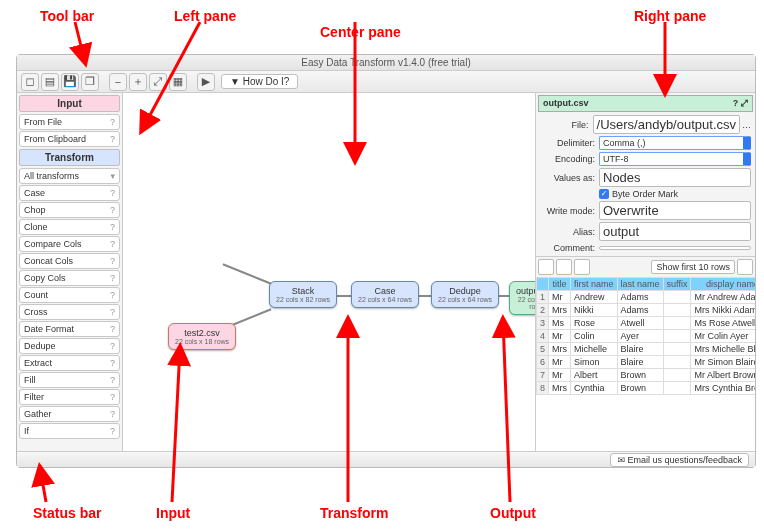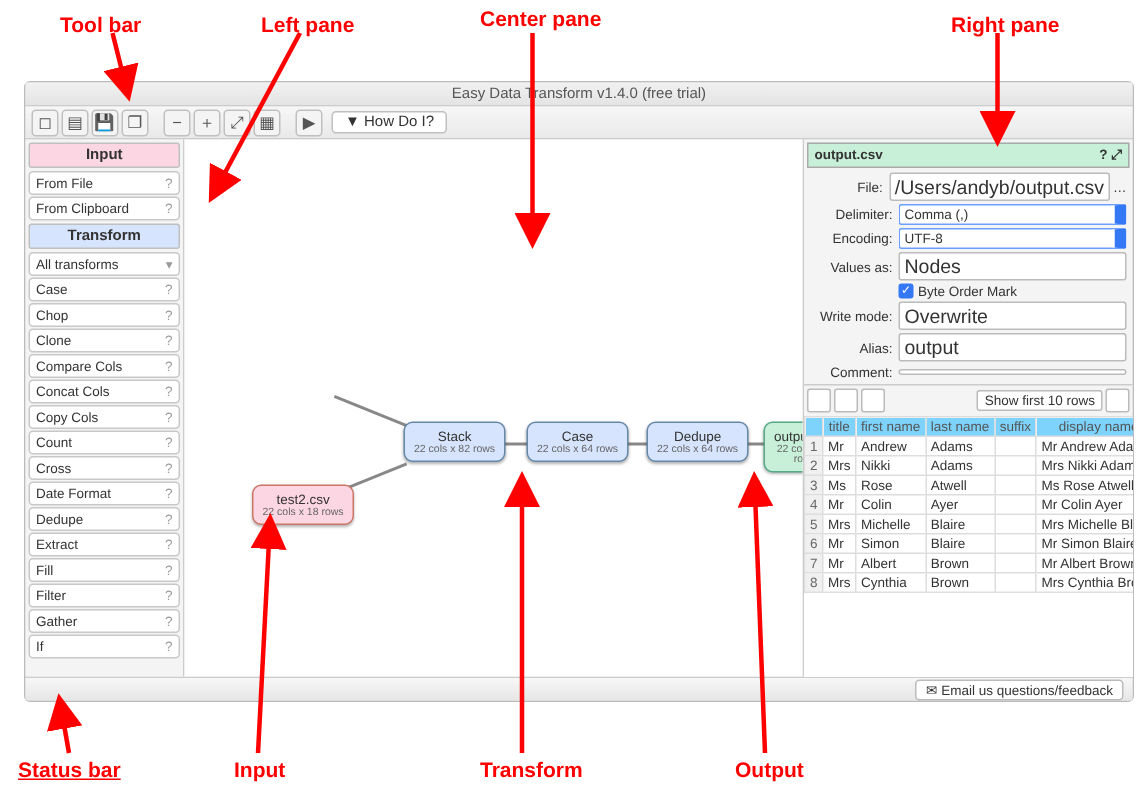--- a/index.html
+++ b/index.html
@@ -41,23 +41,23 @@
   table.data td.rownum { background:#f0f0f0; width:14px; text-align:center; color:#666; }
   .statusbar { height:16px; background:linear-gradient(#f7f7f7,#e6e6e6); border-top:1px solid #ccc; display:flex; align-items:center; justify-content:flex-end; padding:0 6px; font-size:9px; }
   .statusbar .mail { border:1px solid #bbb; border-radius:3px; padding:1px 6px; background:#fff; }
   .chk { display:inline-block; width:10px; height:10px; background:#3478f6; border-radius:2px; color:#fff; font-size:8px; line-height:10px; text-align:center; margin-right:3px; }
 </style>
 </head>
 <body>
 
 <div class="annot" style="left:40px; top:8px;">Tool bar</div>
 <div class="annot" style="left:174px; top:8px;">Left pane</div>
-<div class="annot" style="left:320px; top:4px;">Center pane</div>
+<div class="annot" style="left:320px; top:24px;">Center pane</div>
 <div class="annot" style="left:634px; top:8px;">Right pane</div>
-<div class="annot" style="left:12px; top:505px;text-decoration:underline;">Status bar</div>
+<div class="annot" style="left:33px; top:505px;">Status bar</div>
 <div class="annot" style="left:156px; top:505px;">Input</div>
 <div class="annot" style="left:320px; top:505px;">Transform</div>
 <div class="annot" style="left:490px; top:505px;">Output</div>
 
 <svg class="arrow" style="left:0;top:0;width:764px;height:529px">
   <defs>
       <marker id="ah" markerWidth="8" markerHeight="8" refX="6" refY="4" orient="auto">
         <path d="M0,0 L8,4 L0,8 Z" fill="#ff0000"></path>
       </marker>
     </defs>

